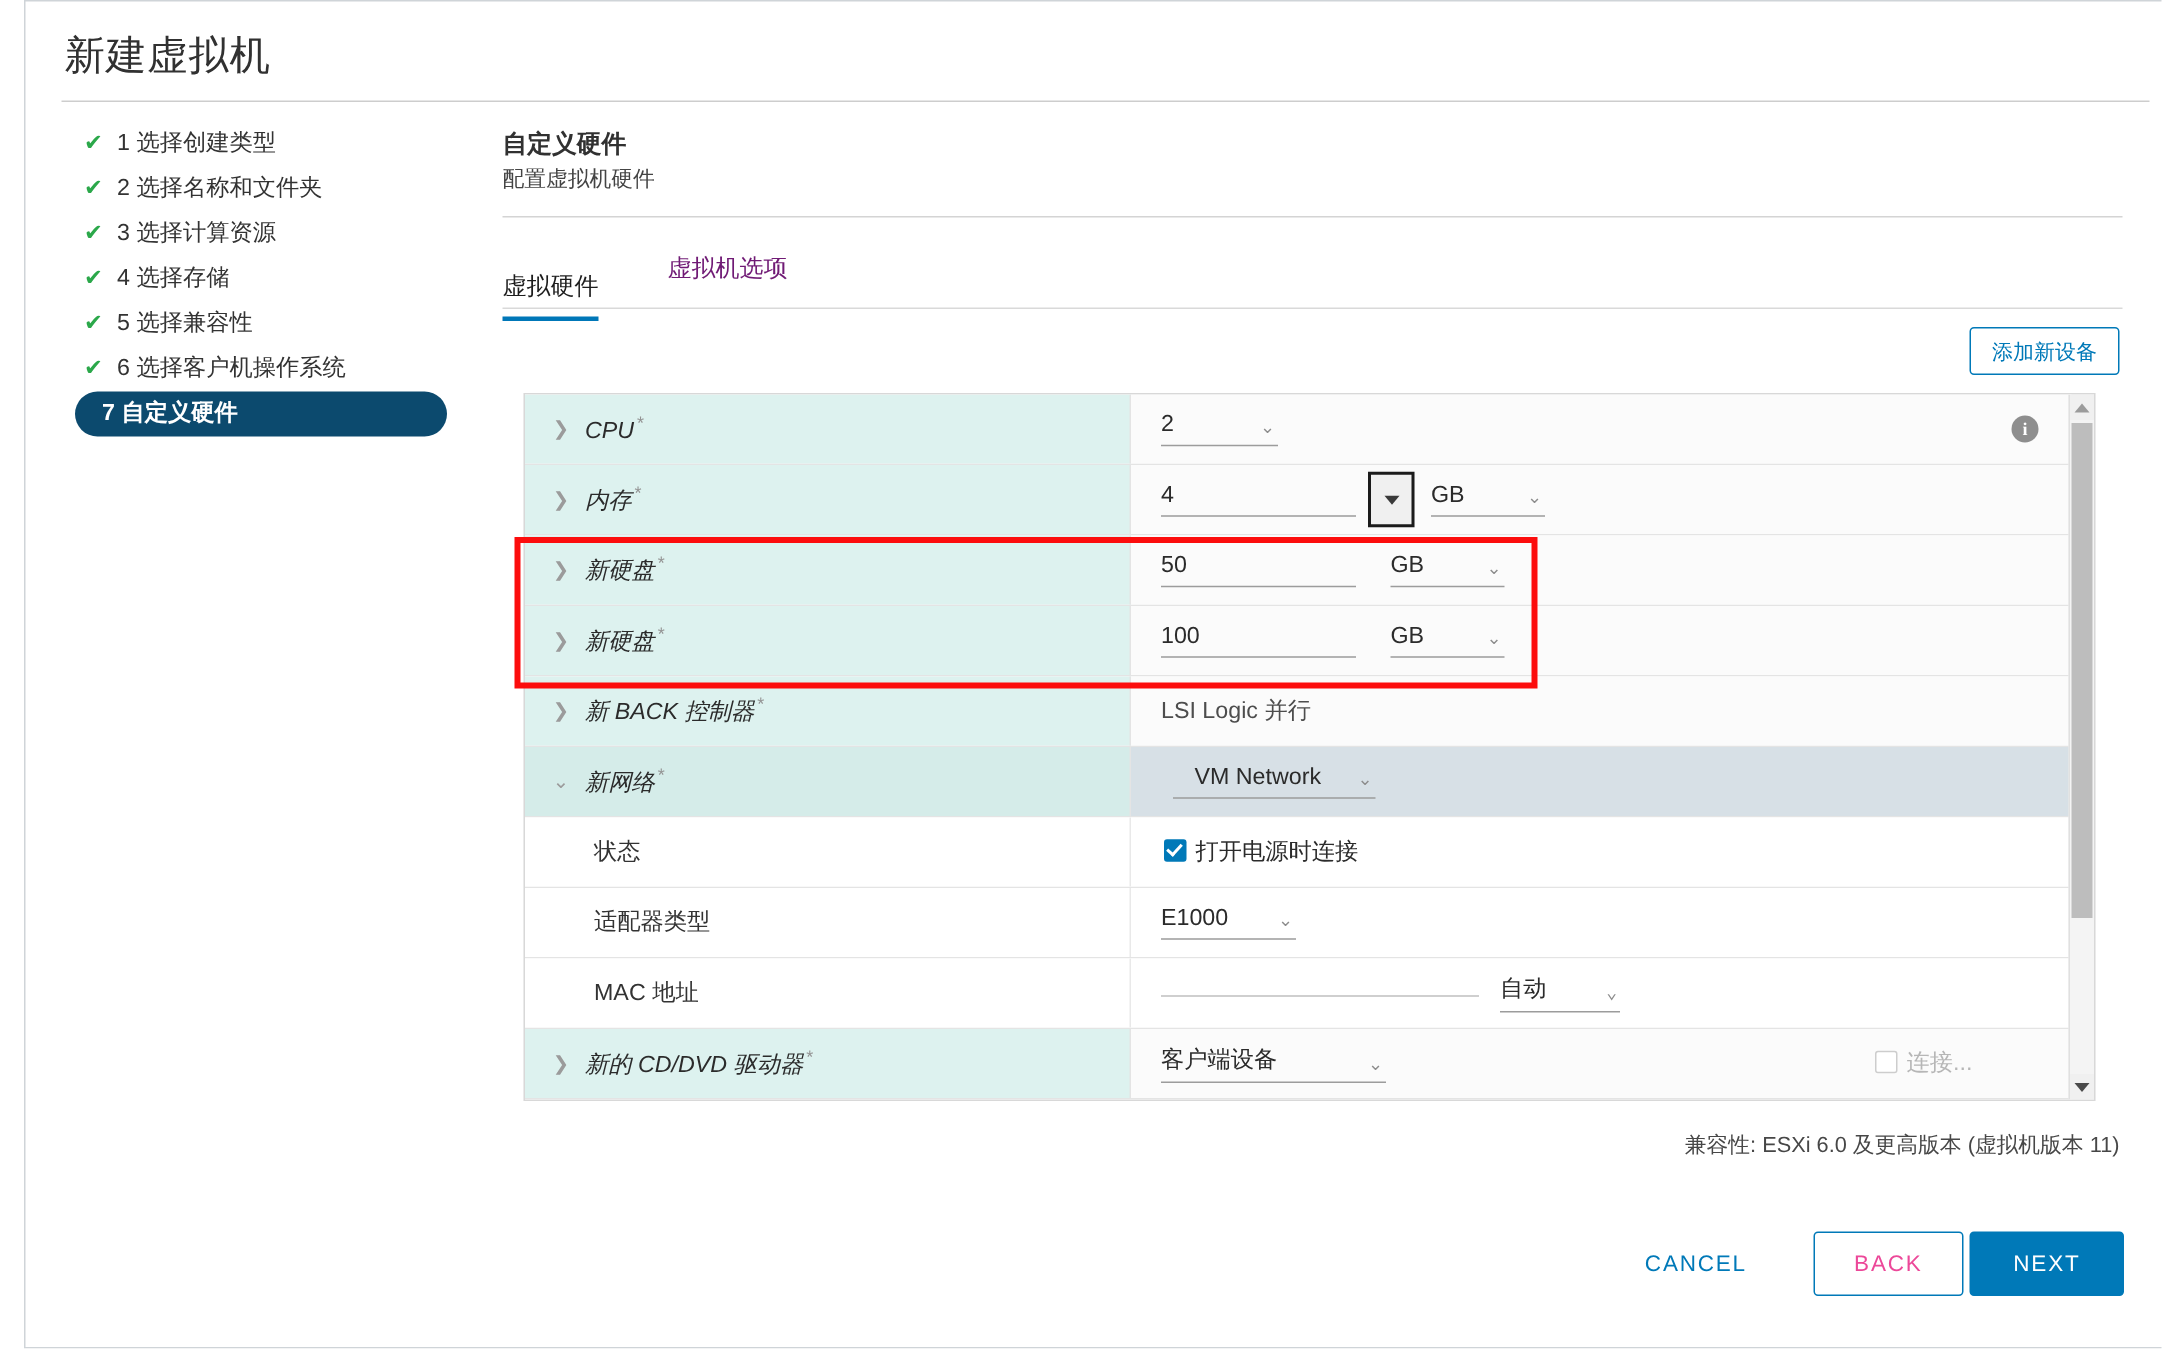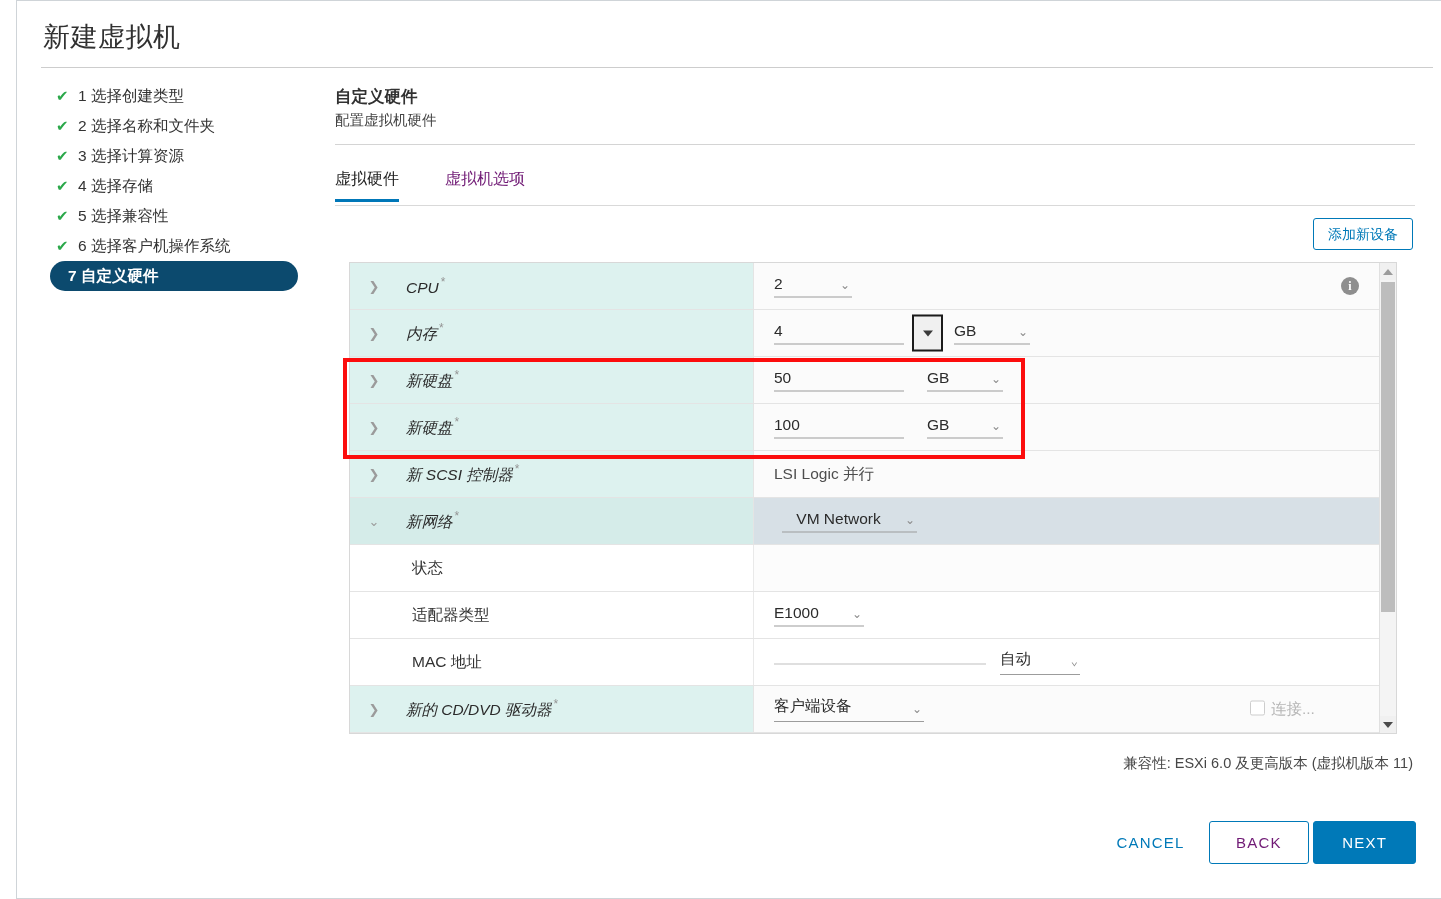--- a/index.html
+++ b/index.html
@@ -125,20 +125,21 @@
     position: absolute;
     top: 0;
     font-size: 16px;
     color: #701a75;
     padding-bottom: 9px;
     cursor: pointer;
   }
   .tab.active {
     color: #1c1c1c;
     border-bottom: 3px solid #0077b8;
+    margin-top: 12px;
   }
   .tabs-rule {
     position: absolute;
     left: 318px;
     top: 204px;
     width: 1080px;
     height: 1px;
     background: #d9d9d9;
   }
 
@@ -209,21 +210,20 @@
   }
   .hw-name {
     position: absolute;
     left: 40px;
     top: 50%;
     transform: translateY(-50%);
     font-size: 15.5px;
     font-style: italic;
     color: #2b2b2b;
     white-space: nowrap;
-    margin-left: 16px;
   }
   .hw-name.plain {
     font-style: normal;
     left: 46px;
     color: #333333;
   }
   .req {
     color: #949494;
     font-style: normal;
     font-size: 12px;
@@ -436,25 +436,25 @@
     font-size: 15px;
     letter-spacing: 1.2px;
     cursor: pointer;
     box-sizing: border-box;
   }
   .btn.link {
     color: #0079b8;
     padding: 12px 14px;
   }
   .btn.outline {
-    color: #701a75;
+    color: #ec4899;
     border: 1px solid #0079b8;
     border-radius: 3px;
     padding: 12px 26px;
-    margin-left: 6px;
+    margin-left: 26px;
     background: #ffffff;
   }
   .btn.primary {
     color: #ffffff;
     background: #0079b8;
     border: 1px solid #0079b8;
     border-radius: 3px;
     padding: 12px 28px;
   }
 </style>
@@ -575,21 +575,21 @@
           <div class="sel-fld" style="left:173px; width:76px;">
             <span>GB</span>
             <span class="chev">⌄</span>
           </div>
         </div>
       </div>
 
       <div class="hw-row">
         <div class="hw-label">
           <span class="caret">❯</span>
-          <span class="hw-name"><span>新 SCSI 控制器</span><span class="req">*</span></span>
+          <span class="hw-name"><span>新 BACK 控制器</span><span class="req">*</span></span>
         </div>
         <div class="hw-value">
           <div class="plain-text" style="left:20px;">LSI Logic 并行</div>
         </div>
       </div>
 
       <div class="hw-row sel">
         <div class="hw-label">
           <span class="caret">⌄</span>
           <span class="hw-name"><span>新网络</span><span class="req">*</span></span>
@@ -598,20 +598,25 @@
           <div class="sel-fld" style="left:28px; width:135px;">
             <span>VM Network</span>
             <span class="chev">⌄</span>
           </div>
         </div>
       </div>
 
       <div class="hw-row">
         <div class="hw-label sub">
           <span class="hw-name plain">状态</span>
+        </div>
+        <div class="hw-value" style="background:#ffffff">
+          <div class="cb-line" style="left:22px;">
+            <span class="cb"></span><span>打开电源时连接</span>
+          </div>
         </div>
       </div>
 
       <div class="hw-row">
         <div class="hw-label sub">
           <span class="hw-name plain">适配器类型</span>
         </div>
         <div class="hw-value" style="background:#ffffff">
           <div class="sel-fld" style="left:20px; width:90px;">
             <span>E1000</span>

